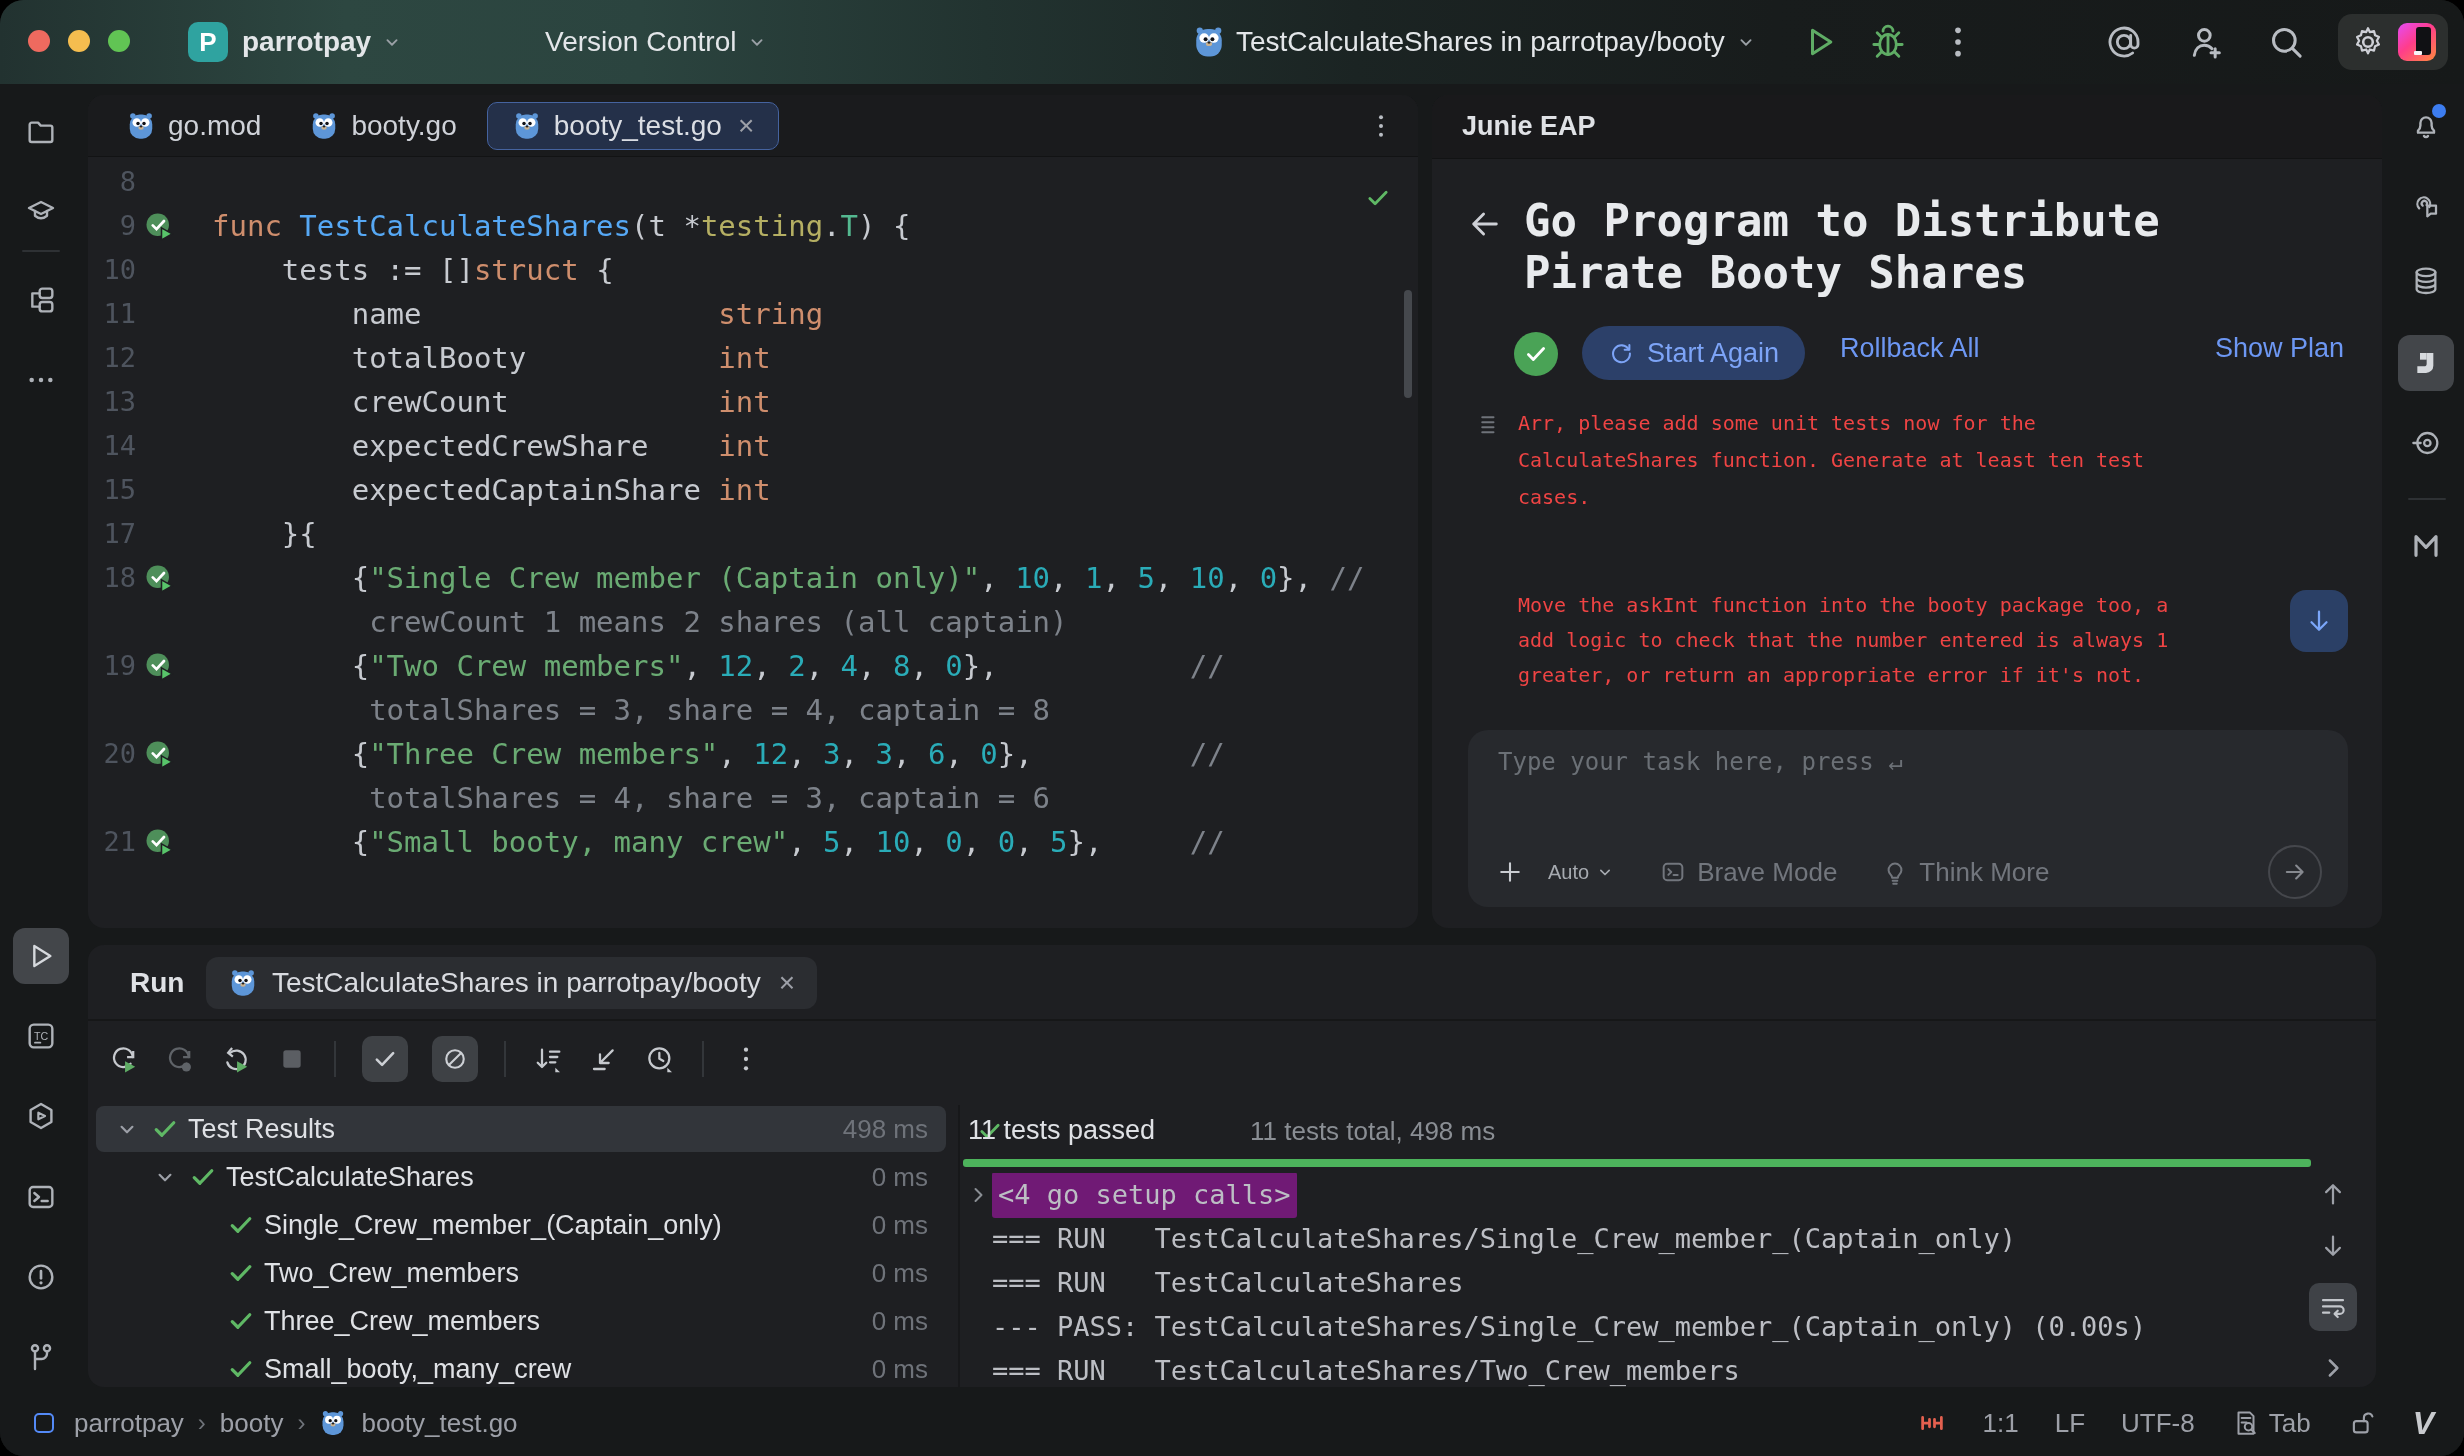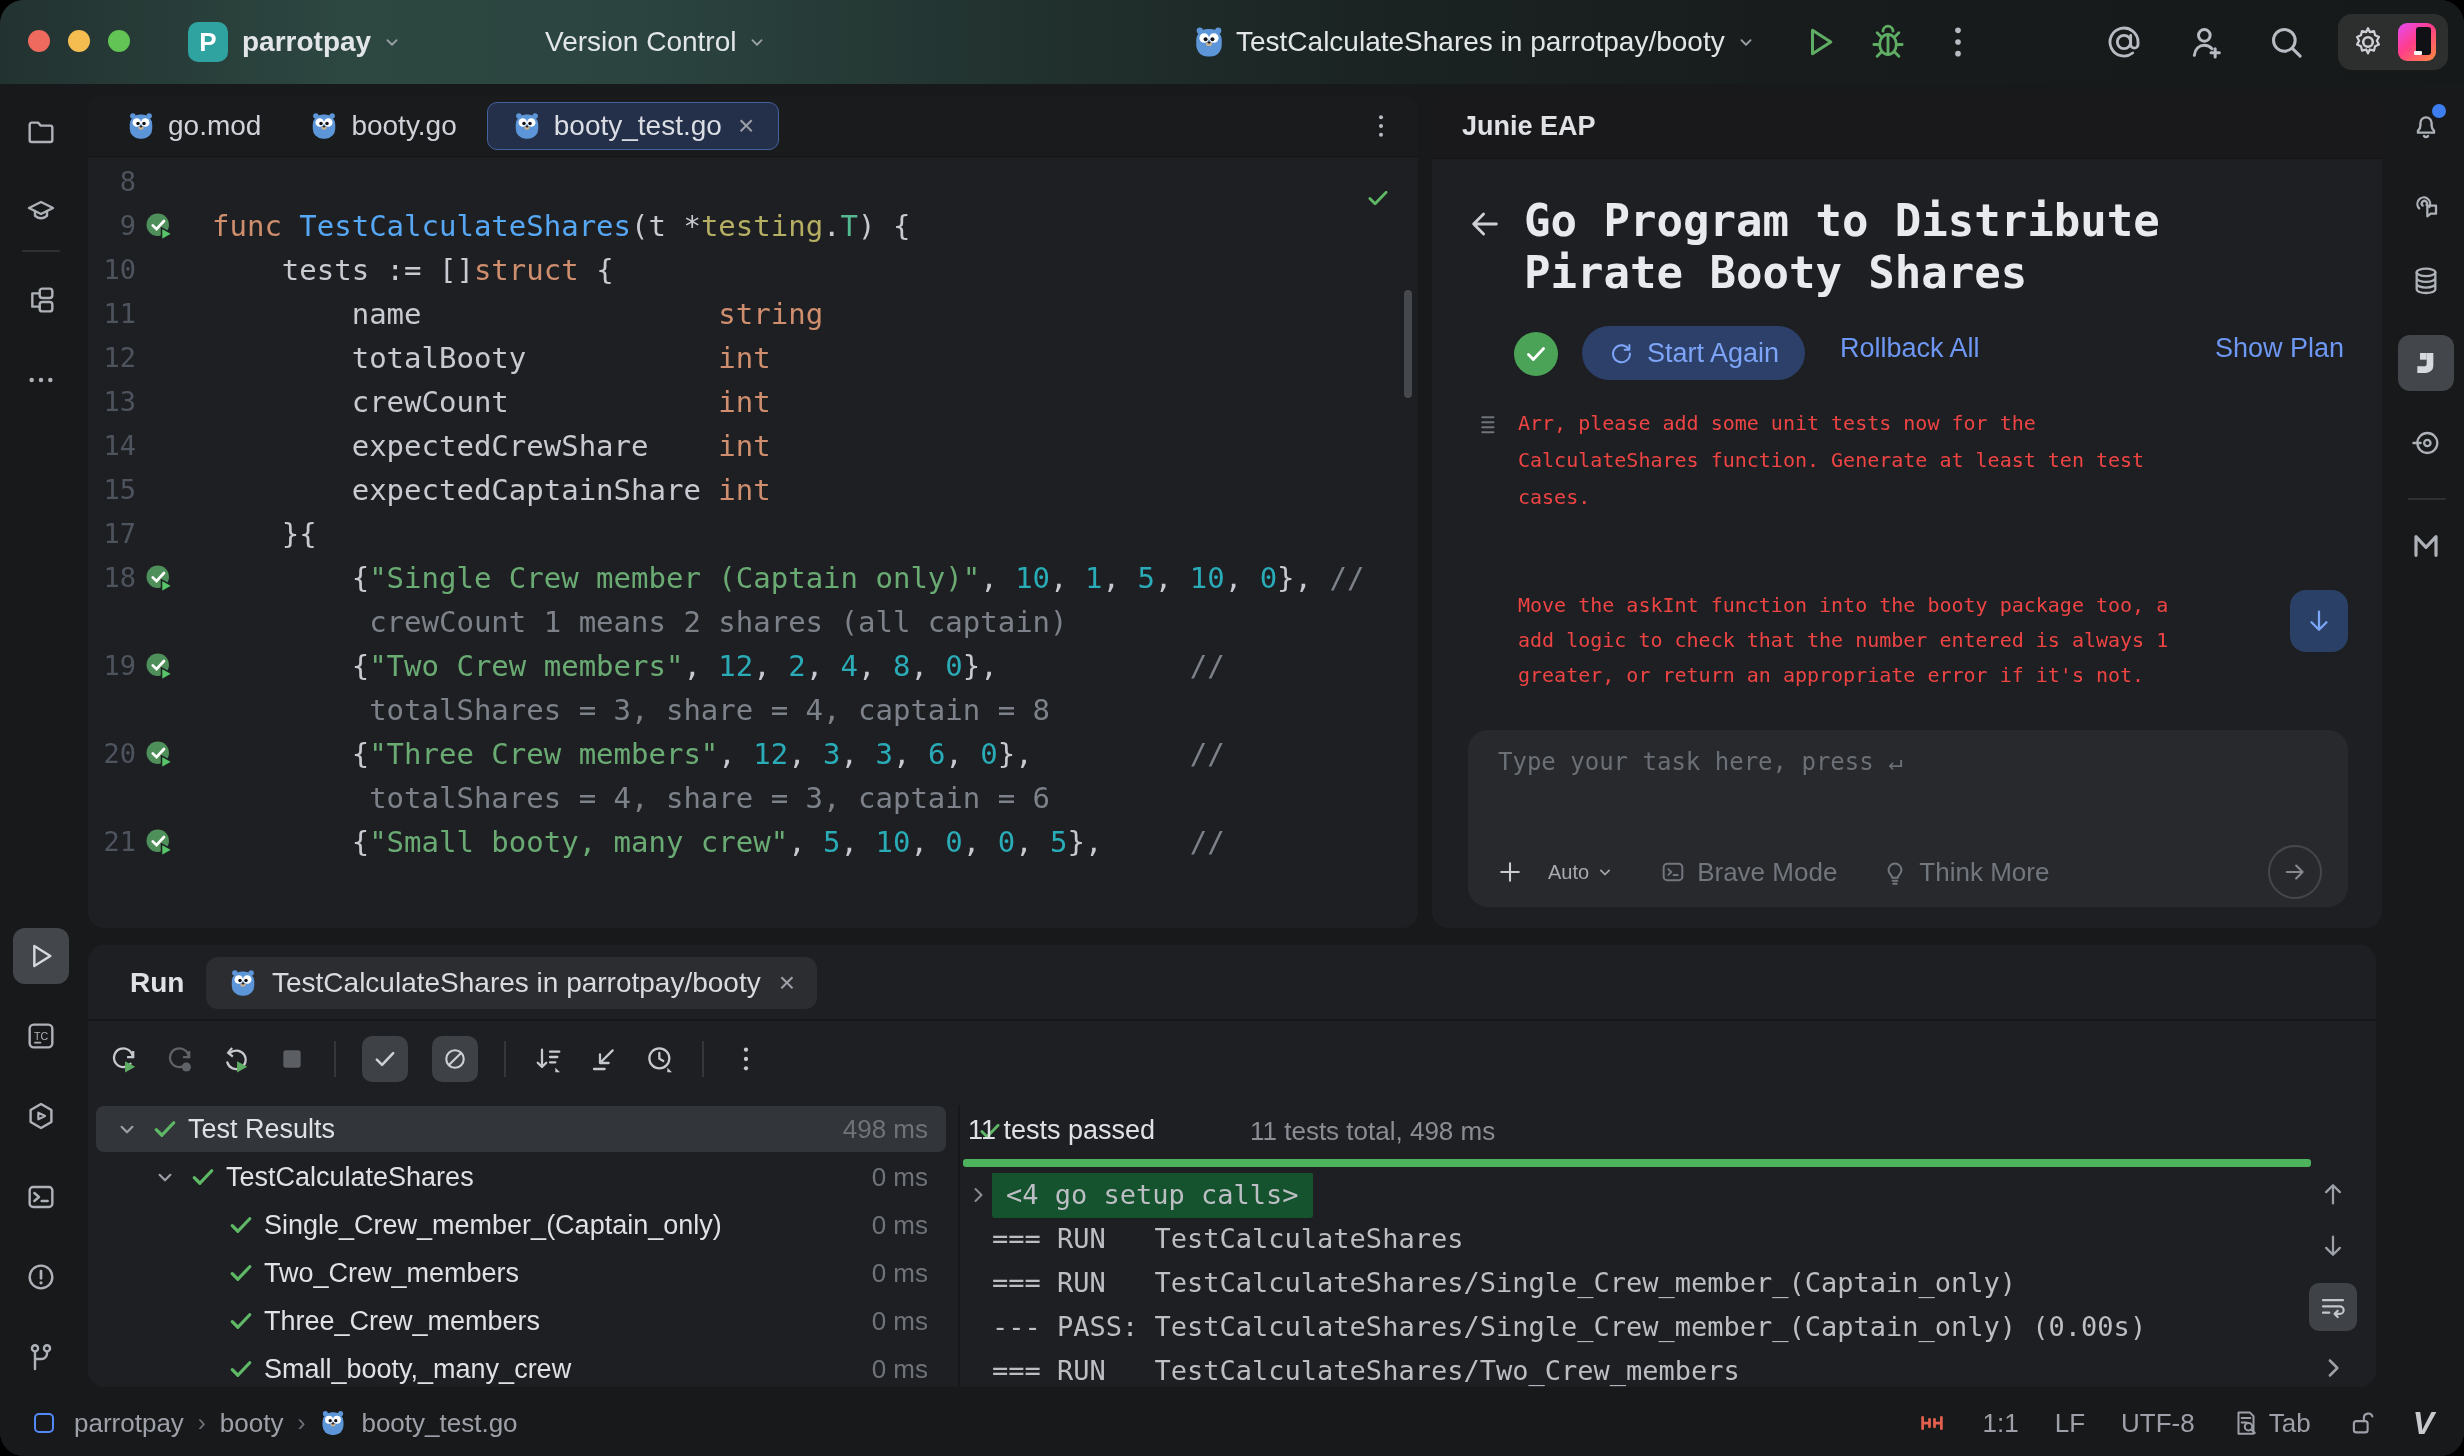--- a/index.html
+++ b/index.html
@@ -115,21 +115,21 @@
   .splitter { position:absolute; left:870px; top:160px; bottom:0; width:2px; background:#17181a; }
   .csum-check { position:absolute; left:888px; top:172px; width:28px; height:28px; }
   .csum-a { position:absolute; left:880px; top:170px; color:#dfe1e5; font-size:27px; }
   .csum-b { position:absolute; left:1162px; top:171px; color:#8a8e94; font-size:26px; }
   .cbar { position:absolute; left:875px; top:214px; width:1348px; height:8px; background:#4db35c; border-radius:3px; }
   .console { position:absolute; left:878px; top:228px; width:1340px; bottom:0; overflow:hidden;
     font-family:"DejaVu Sans Mono", monospace; font-size:27px; color:#bcbec4; }
   .con-line { height:44px; line-height:44px; white-space:pre; display:flex; align-items:center; }
   .con-fold { width:24px; height:24px; color:#8a8e94; margin-right:2px; flex:none; }
   .con-pad { width:26px; flex:none; }
-  .hl { background:#14532d; border-radius:3px; padding:1px 14px; }
+  .hl { background:#701a75; border-radius:3px; padding:1px 6px; }
   .con-tools { position:absolute; left:2221px; top:234px; width:48px; display:flex; flex-direction:column; align-items:center; gap:22px; color:#9da0a8; }
   .con-tools .ic { width:30px; height:30px; }
   .wrapbtn { width:48px; height:48px; border-radius:10px; background:#3f4247; display:flex; align-items:center; justify-content:center; }
 
   
   .statusbar { position:absolute; left:0; bottom:0; width:2464px; height:66px; background:#17191a;
     display:flex; align-items:center; color:#9da0a8; font-size:26px; }
   .crumbs { display:flex; align-items:center; gap:14px; margin-left:34px; }
   .crumb-sep { color:#6f737a; font-size:24px; }
   .mod-ic { width:20px; height:20px; border:2.5px solid #548af7; border-radius:5px; margin-right:6px; }
@@ -745,22 +745,22 @@
         </svg>
       </span>
     <span class="csum-a">11 tests passed</span>
     <span class="csum-b">11 tests total, 498 ms</span>
     <div class="cbar"></div>
 
     <div class="console" id="console-lines">
         <div class="con-line"><span class="ic con-fold"><svg viewBox="0 0 24 24">
               <path d="M9.5 6l6 6-6 6" stroke-width="2" stroke="currentColor" fill="none" stroke-linecap="round" stroke-linejoin="round"></path>
             </svg></span><span class="hl">&lt;4 go setup calls&gt;</span></div>
+        <div class="con-line"><span class="con-pad"></span><span>=== RUN   TestCalculateShares/Single_Crew_member_(Captain_only)</span></div>
         <div class="con-line"><span class="con-pad"></span><span>=== RUN   TestCalculateShares</span></div>
-        <div class="con-line"><span class="con-pad"></span><span>=== RUN   TestCalculateShares/Single_Crew_member_(Captain_only)</span></div>
         <div class="con-line"><span class="con-pad"></span><span>--- PASS: TestCalculateShares/Single_Crew_member_(Captain_only) (0.00s)</span></div>
         <div class="con-line"><span class="con-pad"></span><span>=== RUN   TestCalculateShares/Two_Crew_members</span></div>
       </div>
 
     <div class="con-tools">
       <span class="ic">
           <svg viewBox="0 0 24 24">
             <path d="M12 19.5V5M6.5 10.5L12 5l5.5 5.5" stroke="currentColor" stroke-width="1.8" fill="none" stroke-linecap="round" stroke-linejoin="round"></path>
           </svg>
         </span>

